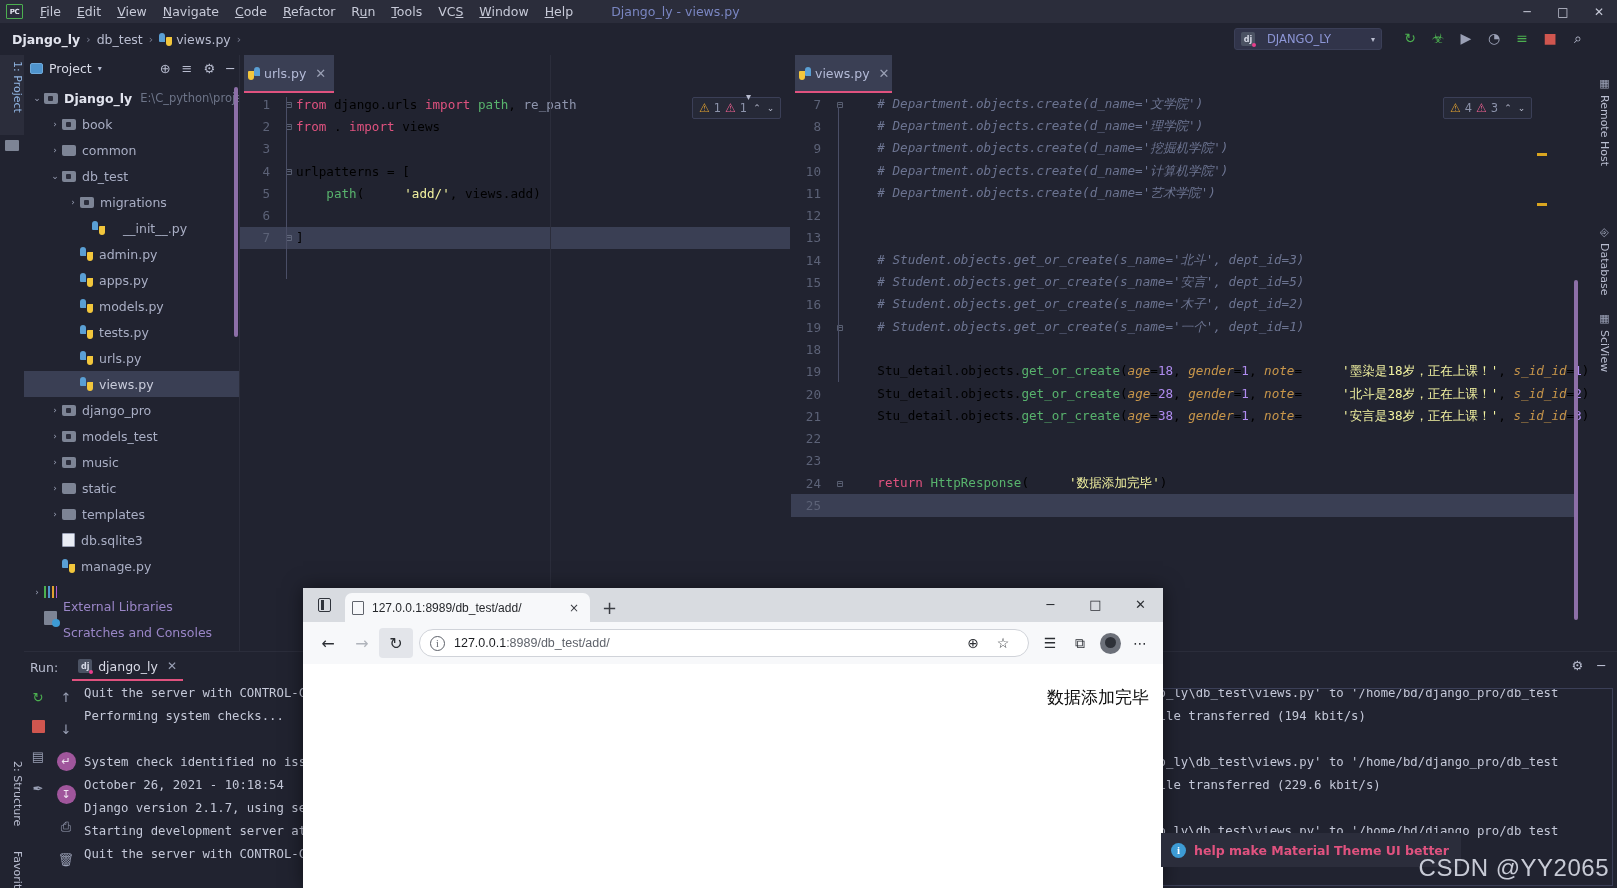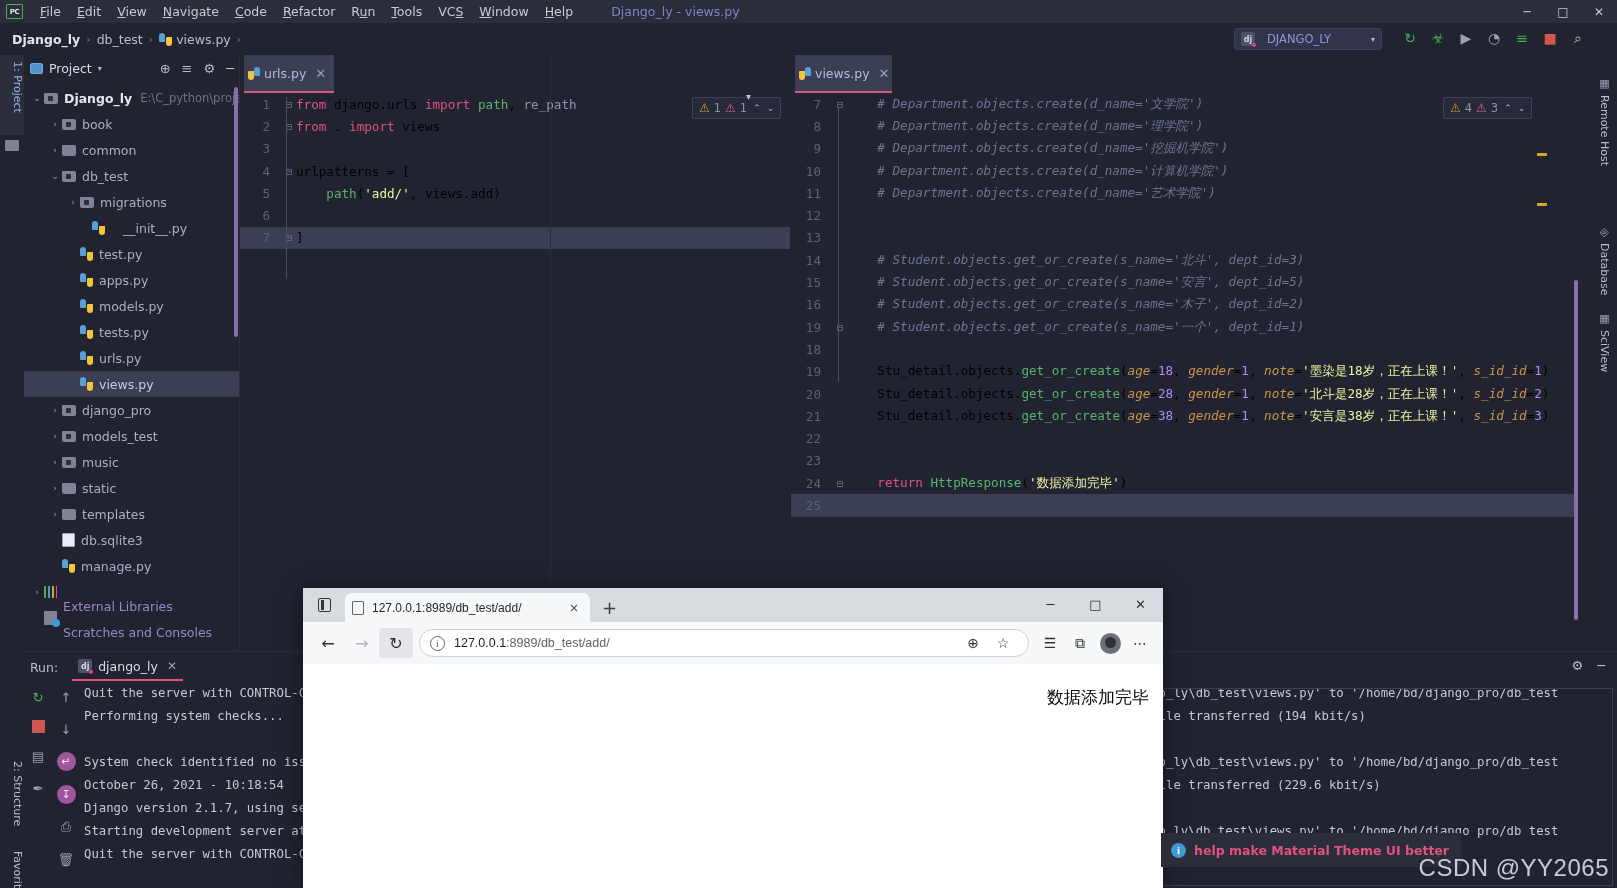--- a/index.html
+++ b/index.html
@@ -161,21 +161,21 @@
     padding: 0 10px; background: #3a3f54; border-bottom: 2px solid #e0527f;
   }
   .etab .tname { color: #b4bbd8; font-size: 12.5px; margin-left: 6px; }
   .etab .tclose { color: #9aa0b5; font-size: 13px; margin-left: 9px; }
   .codepane { position: absolute; top: 38px; left: 0; }
   .codeline { height: 22.3px; display: flex; align-items: center; font-family: "DejaVu Sans Mono","Liberation Mono",monospace; font-size: 12.6px; white-space: pre; }
   .lnum { width: 30px; text-align: right; color: #5c6277; flex: 0 0 30px; margin-right: 12px; }
   .gutter-mark { width: 14px; flex: 0 0 14px; text-align:center; color:#6d7488; font-size:10px; }
   .codeline.curr { background: #3a3f54; }
   .kw2 { color: #e0527f; }
-  .strz { color: #f2f2a0; }
+  .strz { color: #f2f2a0; margin-left: 40px; }
   .num { color: #b08cf0; }
   .mod { color: #8e95ad; }
   .param { color: #c8964a; font-style: italic; }
   .comment { color: #6c7491; font-style: italic; }
   .fnname { color: #58b36d; }
   .inspect-badge {
     position: absolute; display: flex; align-items: center; gap: 4px;
     height: 22px; padding: 0 6px; background: #262937; border: 1px solid #3b3f57;
     border-radius: 2px; font-size: 11.5px; color: #8c93ab;
   }
@@ -378,21 +378,21 @@
           <span class="tlabel">migrations</span>
         </div>
         <div class="trow" style="padding-left: 42px; gap: 12px;">
           <span class="arrow none">›</span>
           <span class="fileico py"></span>
           <span class="tlabel">__init__.py</span>
         </div>
         <div class="trow" style="padding-left: 42px;">
           <span class="arrow none">›</span>
           <span class="fileico py"></span>
-          <span class="tlabel">test.py</span>
+          <span class="tlabel">admin.py</span>
         </div>
         <div class="trow" style="padding-left: 42px;">
           <span class="arrow none">›</span>
           <span class="fileico py"></span>
           <span class="tlabel">apps.py</span>
         </div>
         <div class="trow" style="padding-left: 42px;">
           <span class="arrow none">›</span>
           <span class="fileico py"></span>
           <span class="tlabel">models.py</span>

